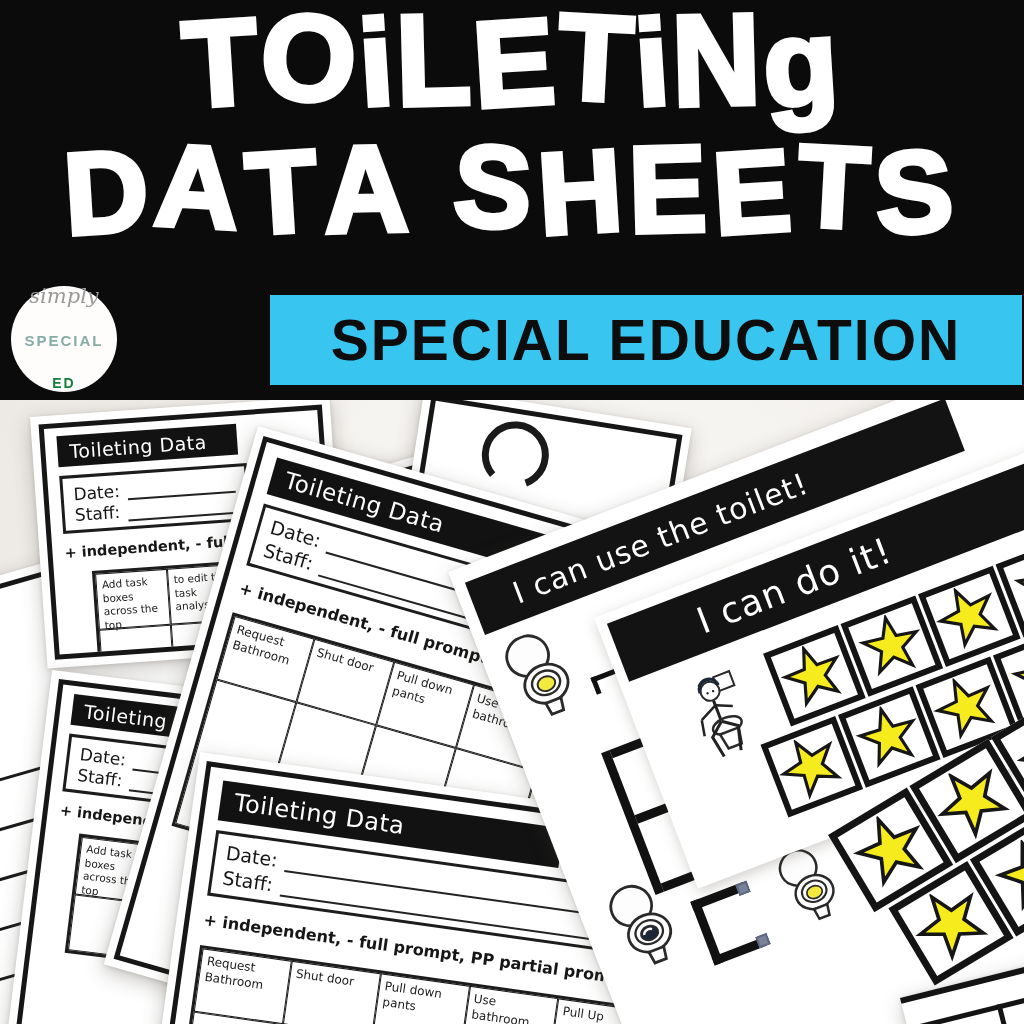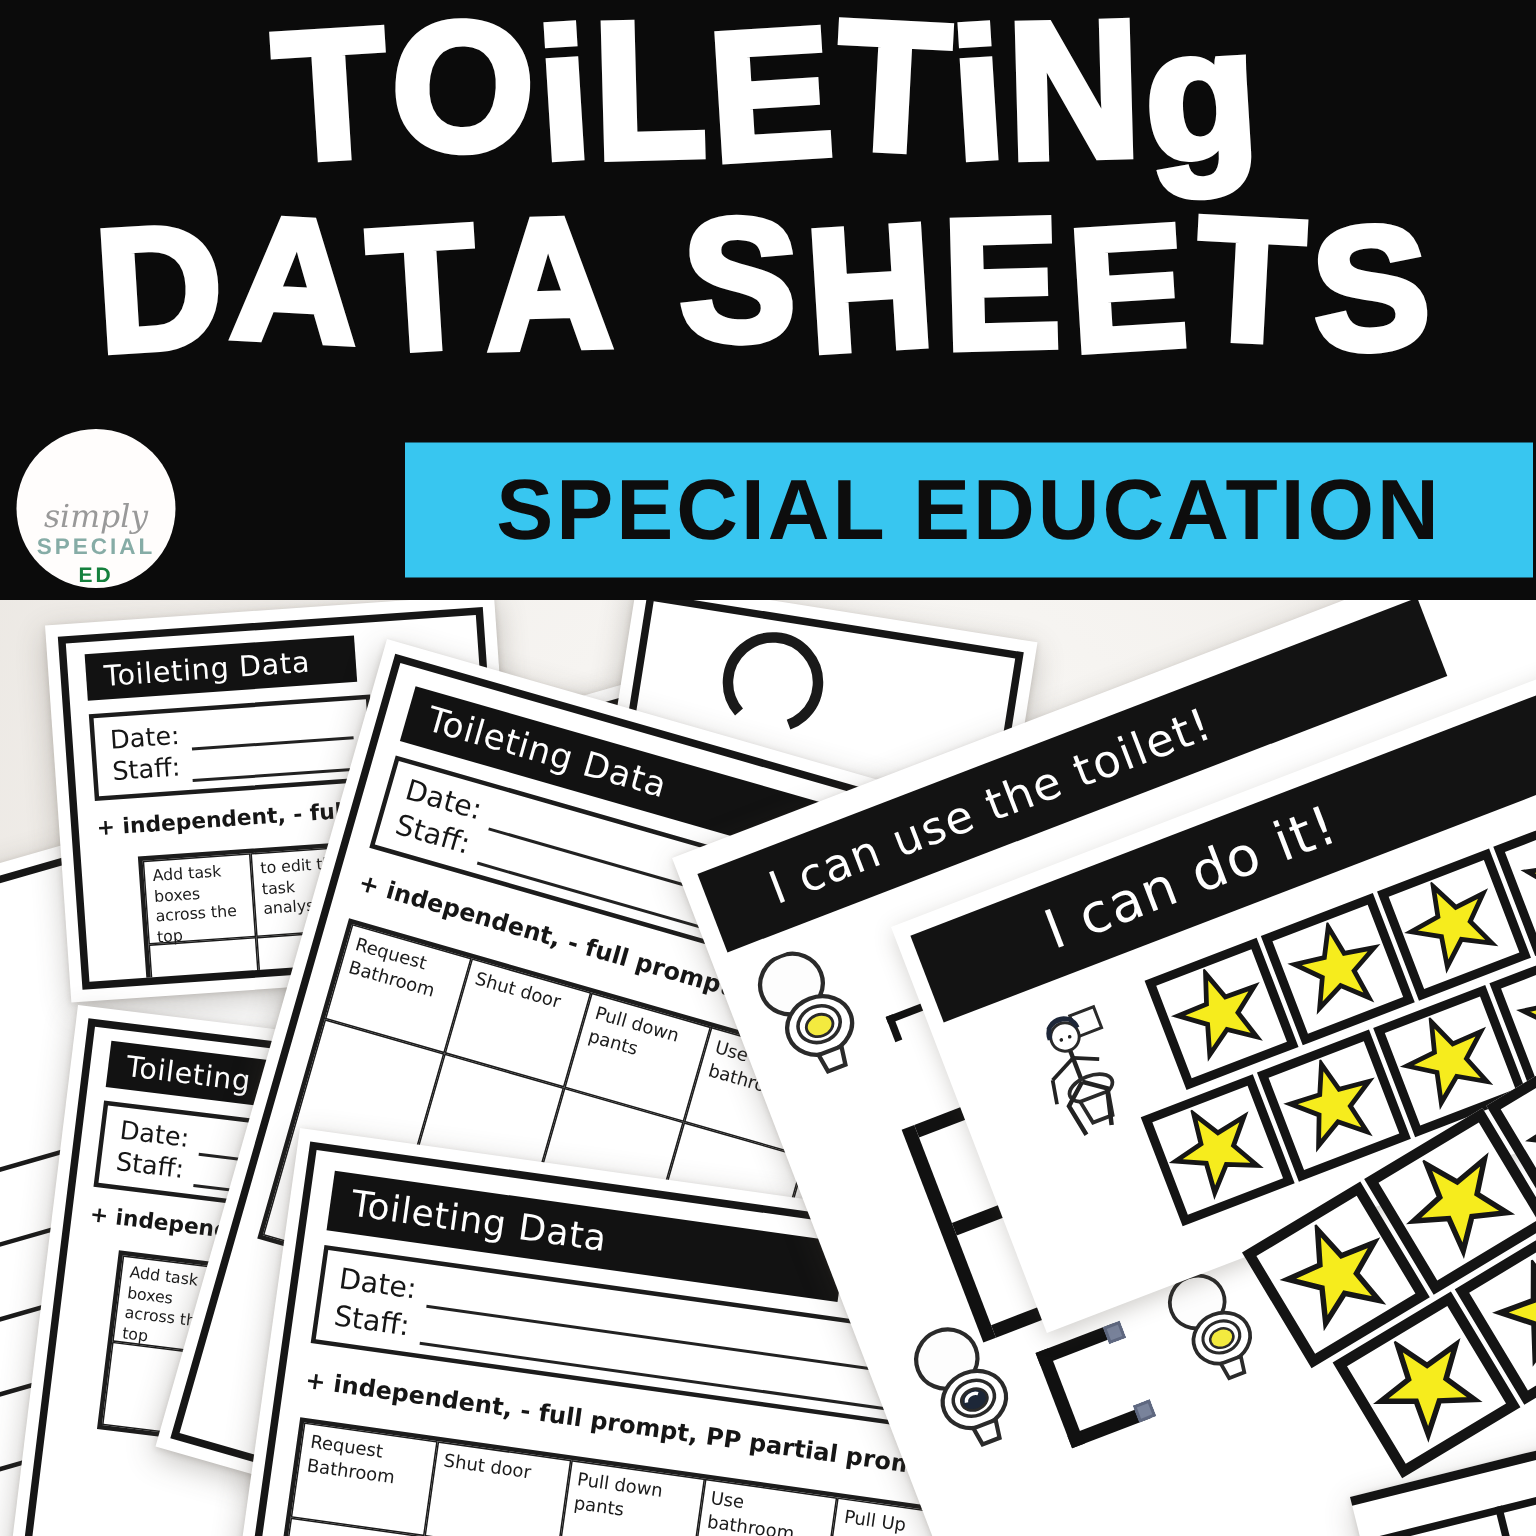--- a/index.html
+++ b/index.html
@@ -12,21 +12,21 @@
          font-family:"Liberation Sans",sans-serif;font-weight:bold;
          -webkit-text-stroke:5px #fff;white-space:nowrap;}
   .title1{top:-10px;font-size:122px;letter-spacing:3px;}
   .title2{top:122px;font-size:116px;letter-spacing:7px;}
   [data-playful] span{display:inline-block;}
   [data-playful] span:nth-child(odd){transform:rotate(-3.5deg) translateY(3px);}
   [data-playful] span:nth-child(even){transform:rotate(3deg) translateY(-2px);}
   [data-playful] span:nth-child(4n){transform:rotate(-1.5deg) scaleY(1.06);}
 
   .logo{position:absolute;left:11px;top:286px;width:106px;height:106px;border-radius:50%;
-        background:#fffdfc;display:flex;flex-direction:column;align-items:center;justify-content:flex-end;
+        background:#fffdfc;display:flex;flex-direction:column;align-items:center;justify-content:space-between;
         gap:1px;z-index:55;}
   .logo .w1{font-family:"DejaVu Serif",serif;font-style:italic;color:#999;font-size:21px;line-height:1;}
   .logo .w2{font-family:"Liberation Sans",sans-serif;font-weight:bold;color:#86aca6;font-size:15px;letter-spacing:2px;line-height:1.2;}
   .logo .w3{font-family:"Liberation Sans",sans-serif;font-weight:bold;color:#15803d;font-size:14px;letter-spacing:2px;line-height:1.2;}
 
   .cyan-banner{position:absolute;left:270px;top:295px;width:752px;height:90px;background:#38c6f0;
         display:flex;align-items:center;justify-content:center;z-index:52;}
   .cyan-banner span{font-family:"Liberation Sans",sans-serif;font-weight:bold;color:#0d0d0d;
         font-size:57px;letter-spacing:2px;white-space:nowrap;}
 

